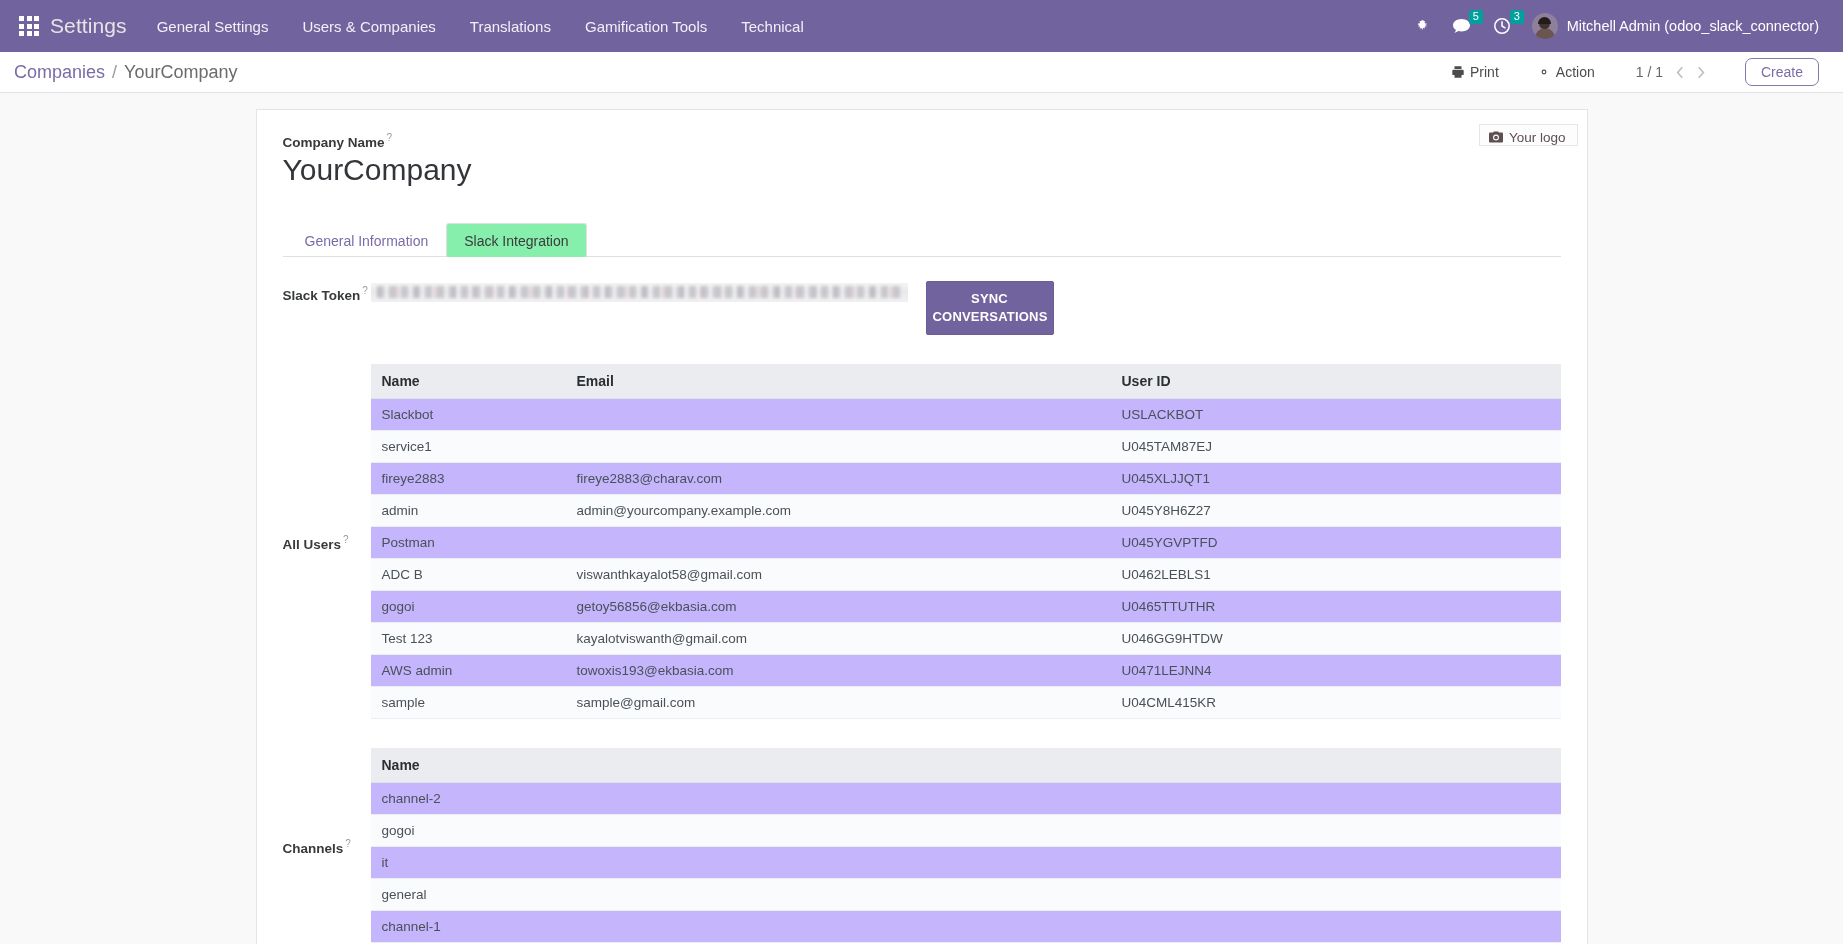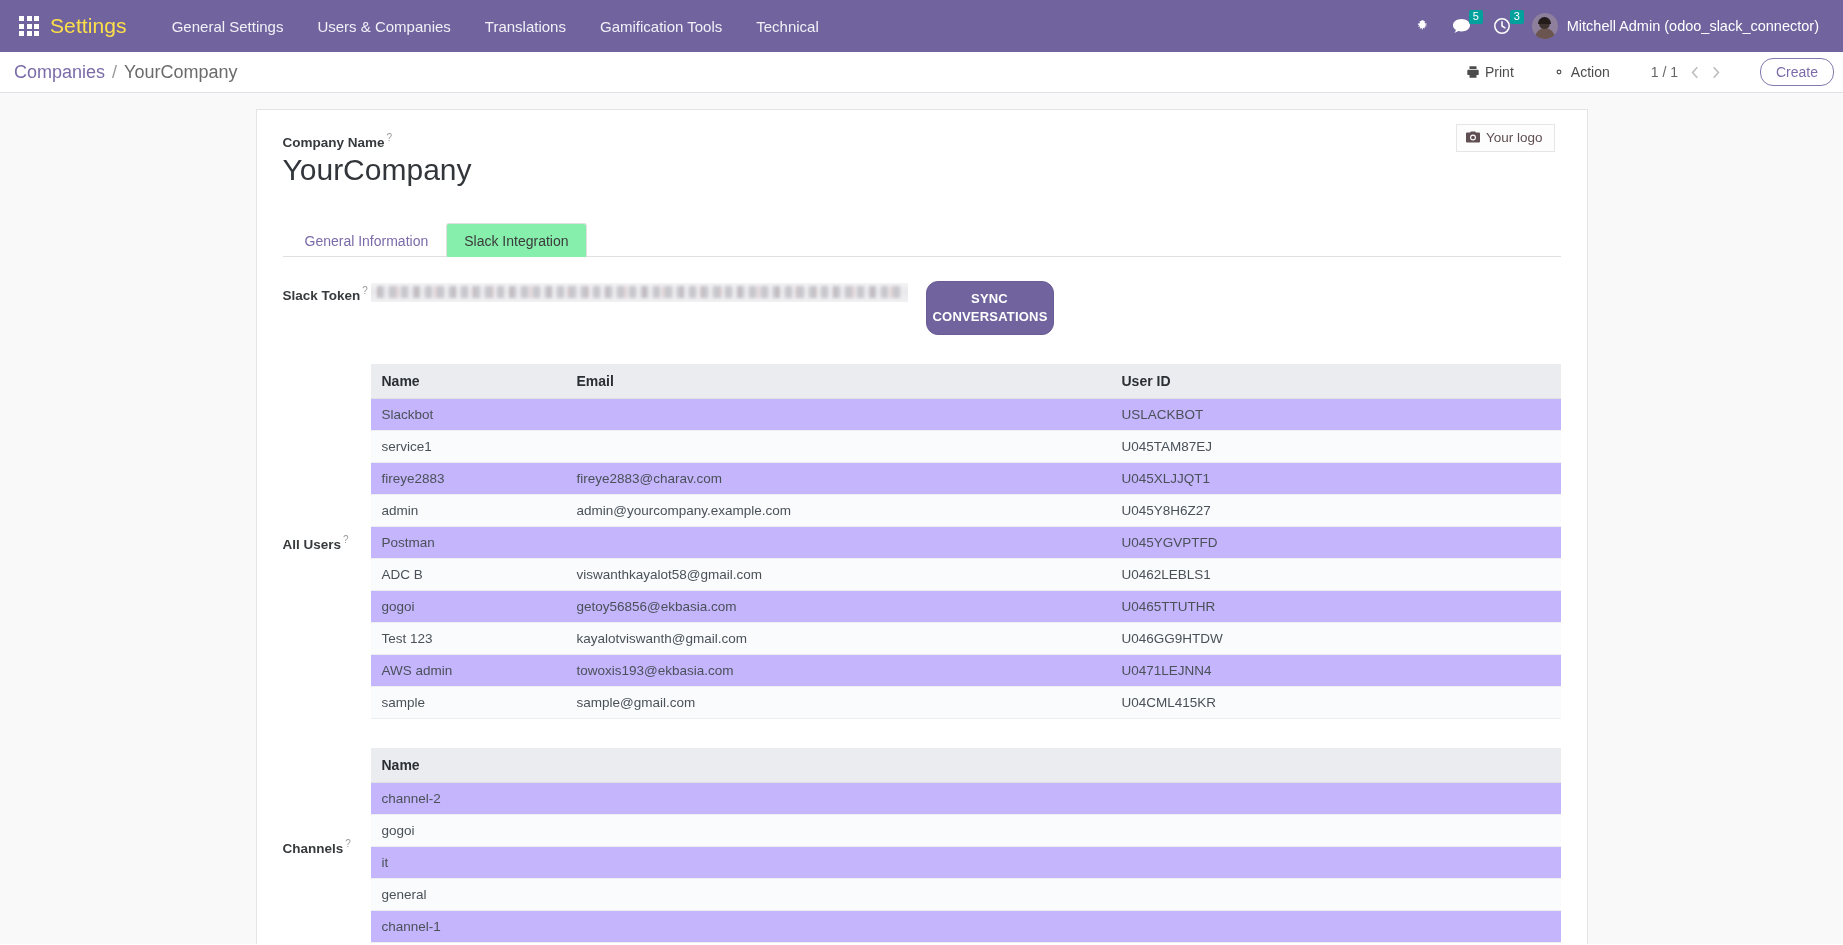--- a/index.html
+++ b/index.html
@@ -32,22 +32,22 @@
     gap: 2.5px;
     align-content: center;
     justify-content: center;
     margin: 0 8px 0 8px;
     cursor: pointer;
   }
   .apps-grid i { background: #ffffff; display: block; width: 5px; height: 5px; }
   .brand {
     font-size: 21px;
     font-weight: 400;
-    color: #fde047;
-    margin-right: 28px;
+    color: #e5e5e5;
+    margin-right: 13px;
     letter-spacing: .1px;
     cursor: pointer;
   }
   .nav-items { display: flex; align-items: center; height: 100%; }
   .nav-item {
     font-size: 15px;
     color: #f2f0f7;
     padding: 0 17px;
     height: 100%;
     display: flex;
@@ -106,21 +106,21 @@
   .avatar .hair { position:absolute; width:13px; height:7px; border-radius:7px 7px 0 0; background:#241c1a; left:6.5px; top:3.5px; }
   .user-name { font-size: 14.5px; color: #ffffff; white-space: nowrap; }
 
   
   .control-panel {
     height: 41px;
     background: #ffffff;
     border-bottom: 1px solid #dee2e6;
     display: flex;
     align-items: center;
-    padding: 0 9px 0 14px;
+    padding: 0 24px 0 14px;
   }
   .breadcrumb { font-size: 18px; display: flex; align-items: baseline; gap: 0; }
   .bc-link { color: #7b6ba8; cursor: pointer; }
   .bc-sep { color: #9a9a9a; margin: 0 7px; }
   .bc-current { color: #6b6b6b; }
 
   .cp-right { margin-left: auto; display: flex; align-items: center; gap: 16px; }
   .cp-btn {
     display: flex;
     align-items: center;
@@ -145,21 +145,21 @@
     display: flex; align-items: center; justify-content: center;
     color: #bdbdbd;
     cursor: pointer;
     font-size: 15px;
   }
   .create-btn {
     margin-left: 18px;
     background: #ffffff;
     color: #7b6ba8;
     border: 1px solid #8578ad;
-    border-radius: 13px;
+    border-radius: 7px;
     font-size: 14px;
     padding: 5px 15px;
     cursor: pointer;
     font-family: inherit;
   }
 
   
   .view-bg {
     background: #f9f9f9;
     height: calc(945px - 52px - 42px);
@@ -172,26 +172,26 @@
     background: #ffffff;
     border: 1px solid #e4e4e4;
     border-bottom: none;
     min-height: 860px;
     padding: 22px 26px 0 26px;
     position: relative;
   }
 
   .logo-box {
     position: absolute;
-    top: 14px; right: 32px;
+    top: 14px; right: 9px;
     border: 1px solid #e6e6e6;
     background: #fdfdfd;
     color: #5f4e52;
     font-size: 13.5px;
-    padding: 5px 11px 6px 9px;
+    padding: 5px 11px 0 9px;
     display: flex;
     align-items: center;
     gap: 6px;
     cursor: pointer;
   }
 
   .field-label {
     font-size: 13.5px;
     font-weight: bold;
     color: #373a3c;
@@ -269,21 +269,21 @@
       repeating-linear-gradient(90deg, rgba(150,150,160,.42) 0 7px, rgba(255,255,255,0) 7px 12px),
       repeating-linear-gradient(90deg, rgba(190,120,120,.20) 0 3px, rgba(255,255,255,0) 3px 19px);
     filter: blur(1.6px);
     border-radius: 2px;
   }
   .sync-btn {
     margin-left: 18px;
     background: #71639e;
     color: #ffffff;
     border: 1px solid #6a5d95;
-    border-radius: 12px;
+    border-radius: 2px;
     font-size: 13px;
     font-weight: bold;
     letter-spacing: .2px;
     line-height: 1.35;
     width: 128px;
     padding: 8px 6px 9px 6px;
     text-align: center;
     cursor: pointer;
     font-family: inherit;
   }

